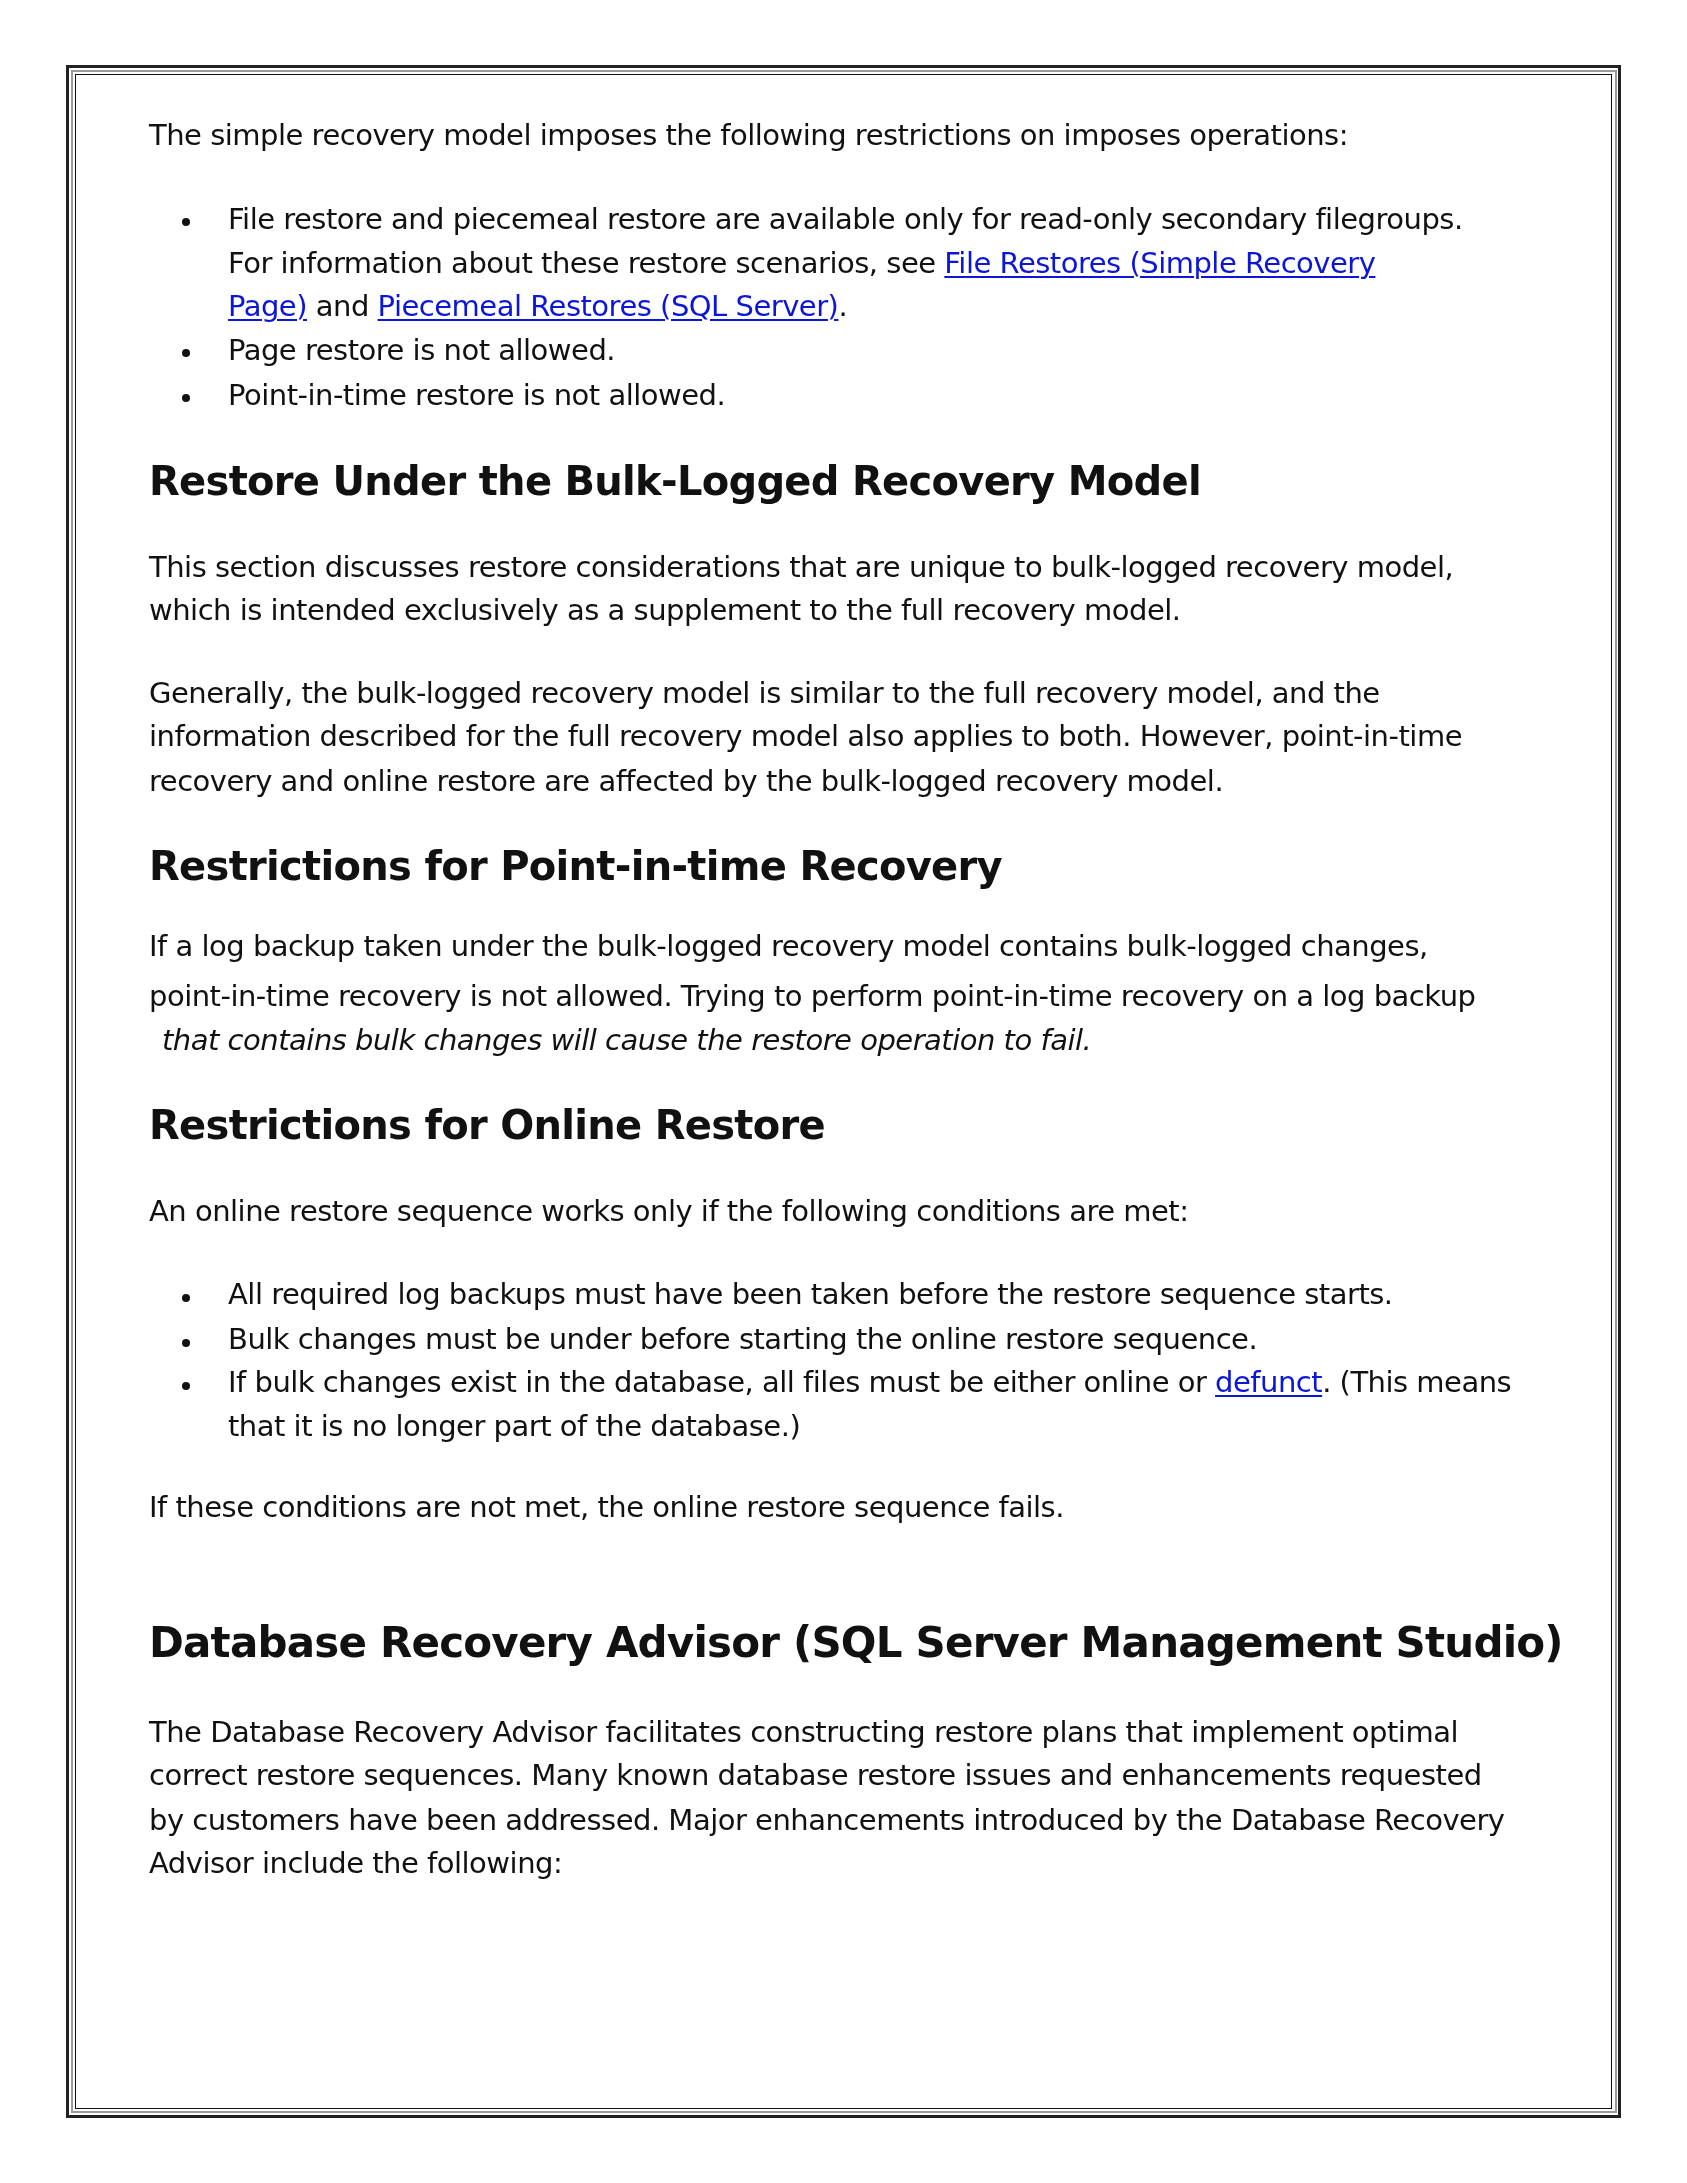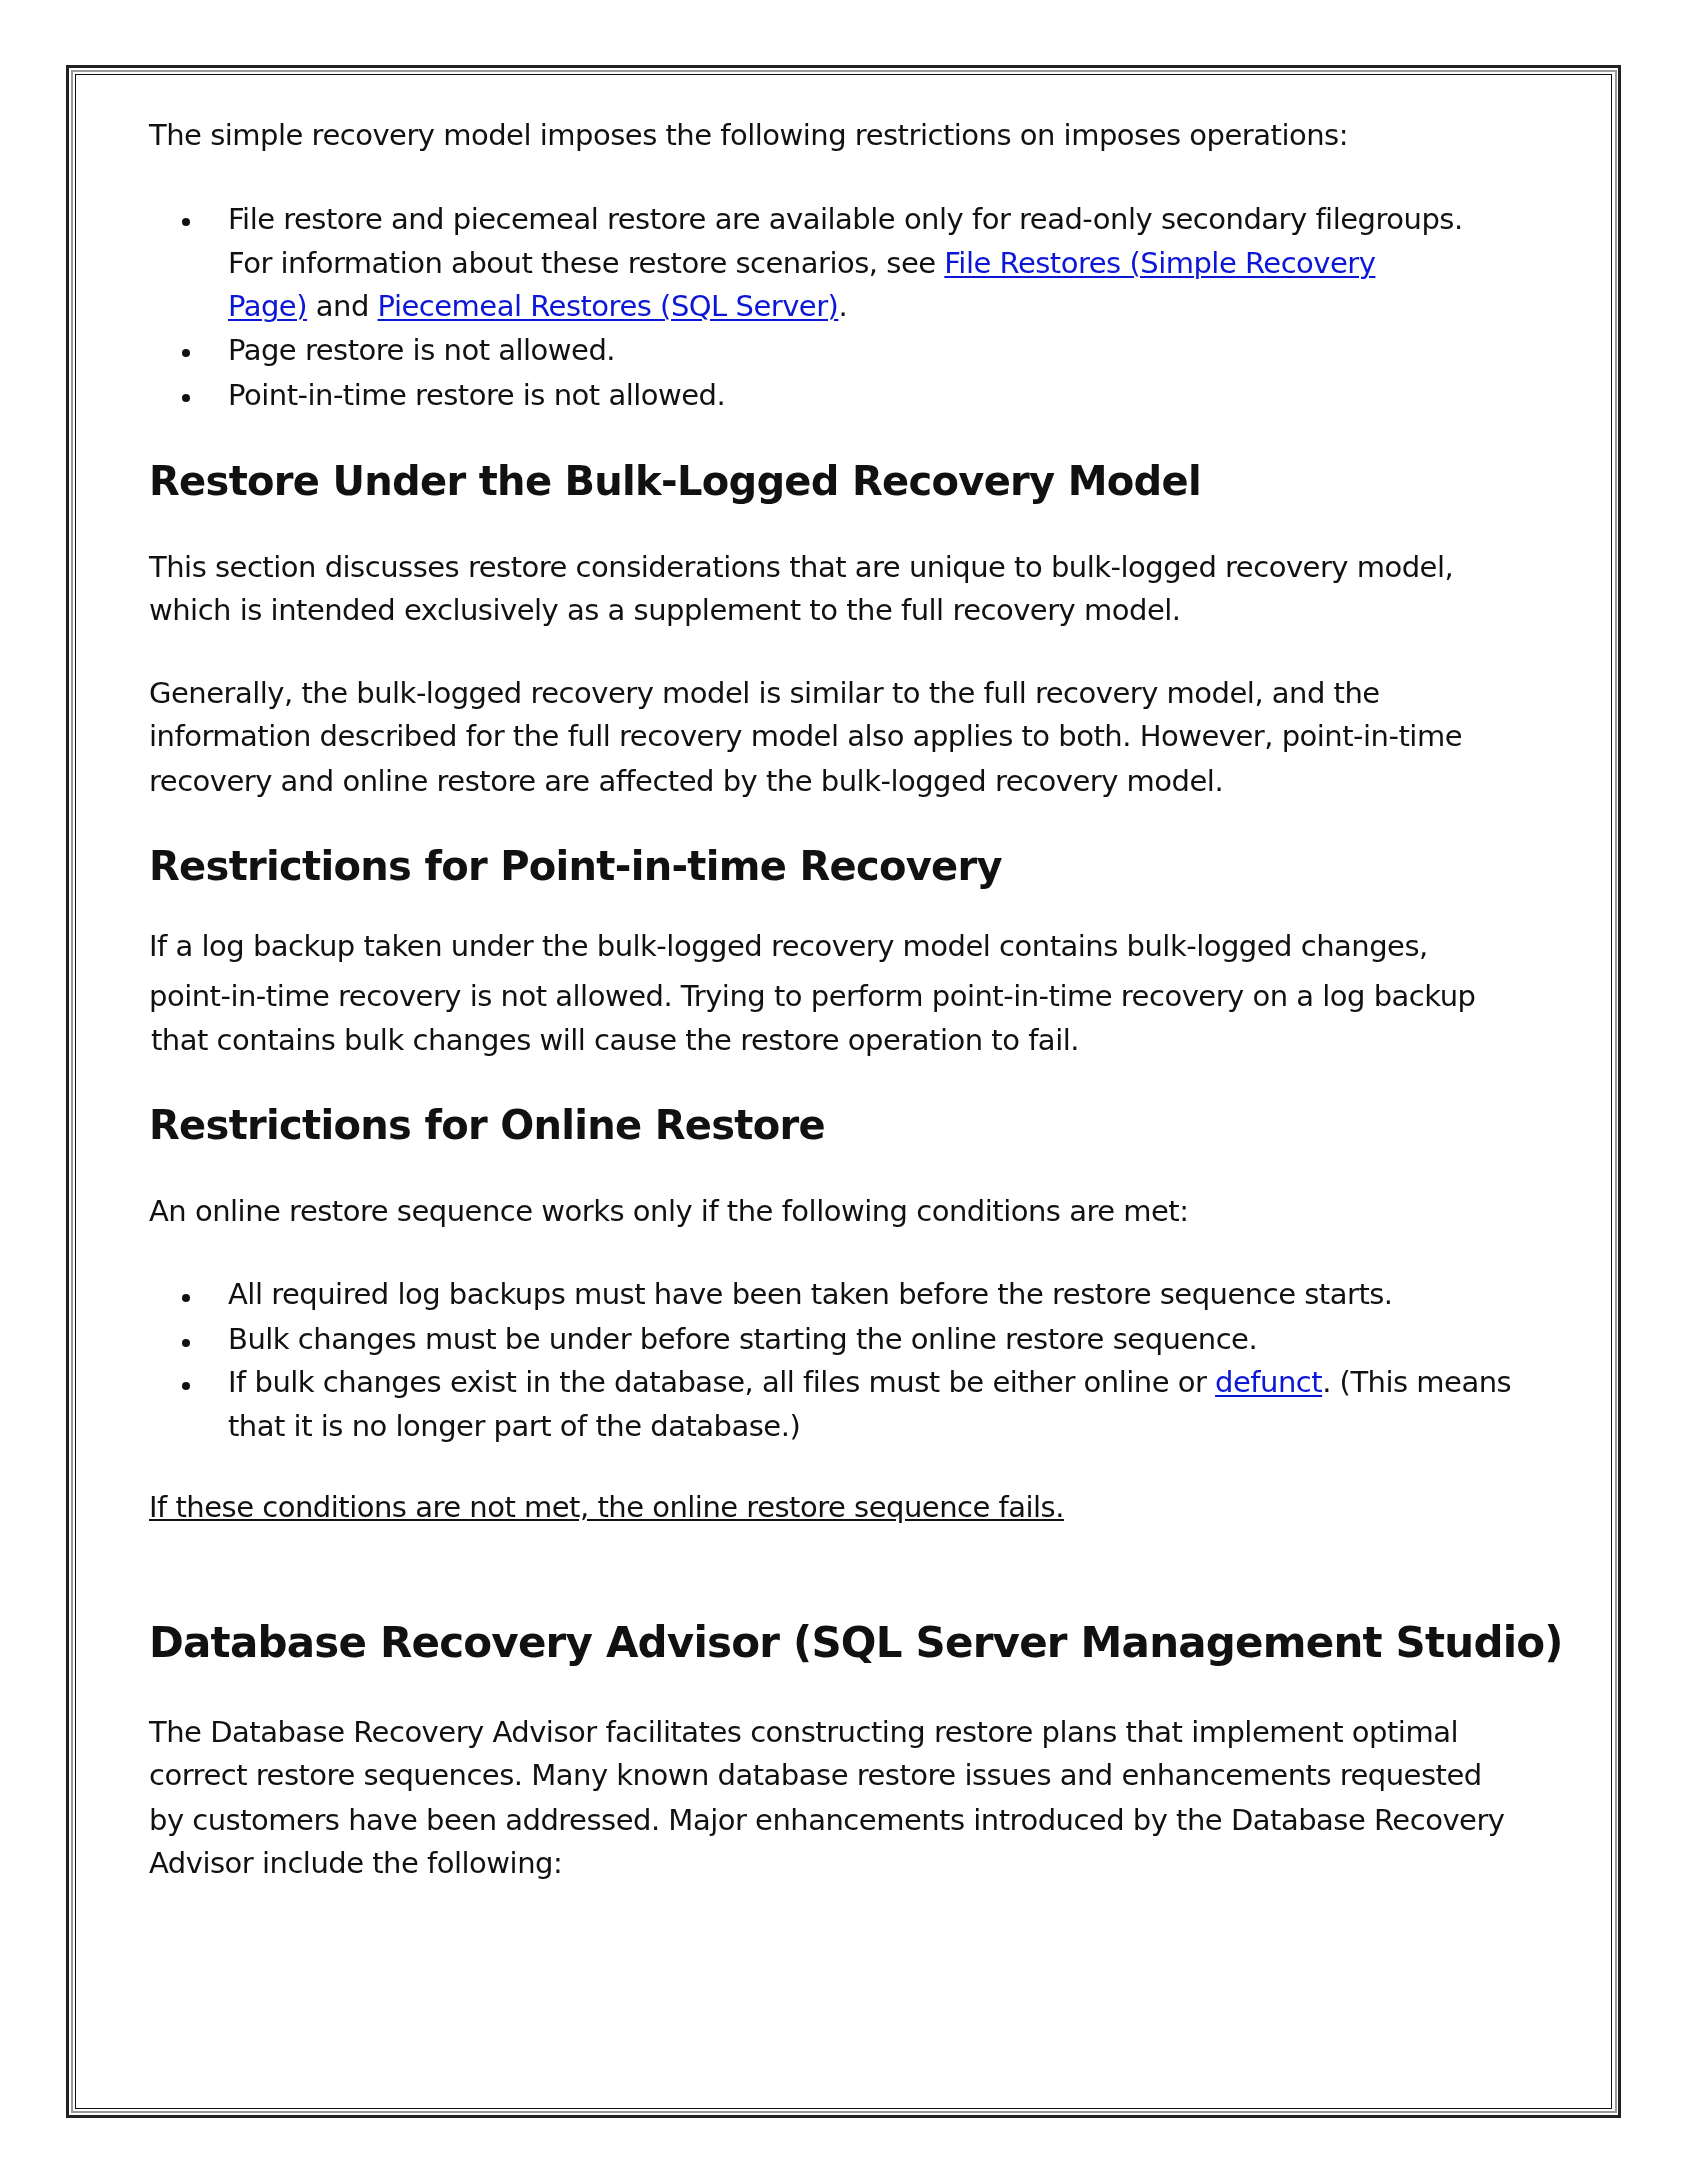--- a/index.html
+++ b/index.html
@@ -42,35 +42,35 @@
 <div class="h3" style="left:149px; top:461px;">Restore Under the Bulk-Logged Recovery Model</div>
 <div class="line" style="left:149px; top:549px;">This section discusses restore considerations that are unique to bulk-logged recovery model,</div>
 <div class="line" style="left:149px; top:592px;">which is intended exclusively as a supplement to the full recovery model.</div>
 <div class="line" style="left:149px; top:675px;">Generally, the bulk-logged recovery model is similar to the full recovery model, and the</div>
 <div class="line" style="left:149px; top:718px;">information described for the full recovery model also applies to both. However, point-in-time</div>
 <div class="line" style="left:149px; top:763px;">recovery and online restore are affected by the bulk-logged recovery model.</div>
 
 <div class="h3" style="left:149px; top:846px;">Restrictions for Point-in-time Recovery</div>
 <div class="line" style="left:149px; top:928px;">If a log backup taken under the bulk-logged recovery model contains bulk-logged changes,</div>
 <div class="line" style="left:149px; top:978px;">point-in-time recovery is not allowed. Trying to perform point-in-time recovery on a log backup</div>
-<div class="line" style="left:151px; top:1022px;">that contains bulk changes will cause the restore operation to fail.</div>
+<div class="line" style="left:162px; top:1022px;font-style:italic;">that contains bulk changes will cause the restore operation to fail.</div>
 
 <div class="h3" style="left:149px; top:1105px;">Restrictions for Online Restore</div>
 <div class="line" style="left:149px; top:1193px;">An online restore sequence works only if the following conditions are met:</div>
 
 <div class="bullet" style="left:182px; top:1294px;"></div>
 <div class="line" style="left:228px; top:1276px;">All required log backups must have been taken before the restore sequence starts.</div>
 <div class="bullet" style="left:182px; top:1339px;"></div>
 <div class="line" style="left:228px; top:1321px;">Bulk changes must be under before starting the online restore sequence.</div>
 <div class="bullet" style="left:182px; top:1382px;"></div>
 <div class="line" style="left:228px; top:1364px;">
   <span>If bulk changes exist in the database, all files must be either online or </span><a class="link">defunct</a><span>. (This means</span>
 </div>
 <div class="line" style="left:228px; top:1408px;">that it is no longer part of the database.)</div>
 
-<div class="line" style="left:149px; top:1489px;text-decoration:underline;">If these conditions are not met, the online restore sequence fails.</div>
+<div class="line" style="left:149px; top:1489px;">If these conditions are not met, the online restore sequence fails.</div>
 
 <div class="h2" style="left:149px; top:1618px;">Database Recovery Advisor (SQL Server Management Studio)</div>
 <div class="line" style="left:149px; top:1714px;">The Database Recovery Advisor facilitates constructing restore plans that implement optimal</div>
 <div class="line" style="left:149px; top:1757px;">correct restore sequences. Many known database restore issues and enhancements requested</div>
 <div class="line" style="left:149px; top:1802px;">by customers have been addressed. Major enhancements introduced by the Database Recovery</div>
 <div class="line" style="left:149px; top:1845px;">Advisor include the following:</div>
 
 
 </body></html>

